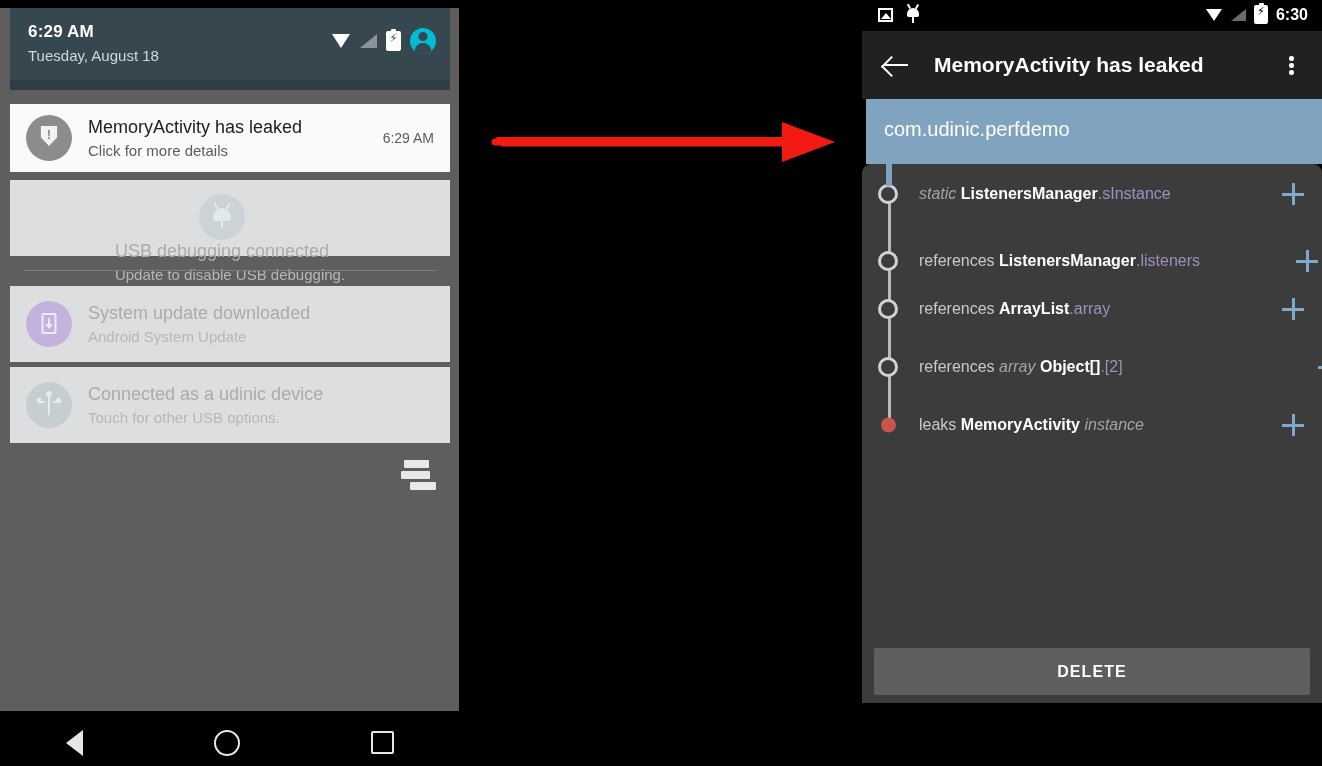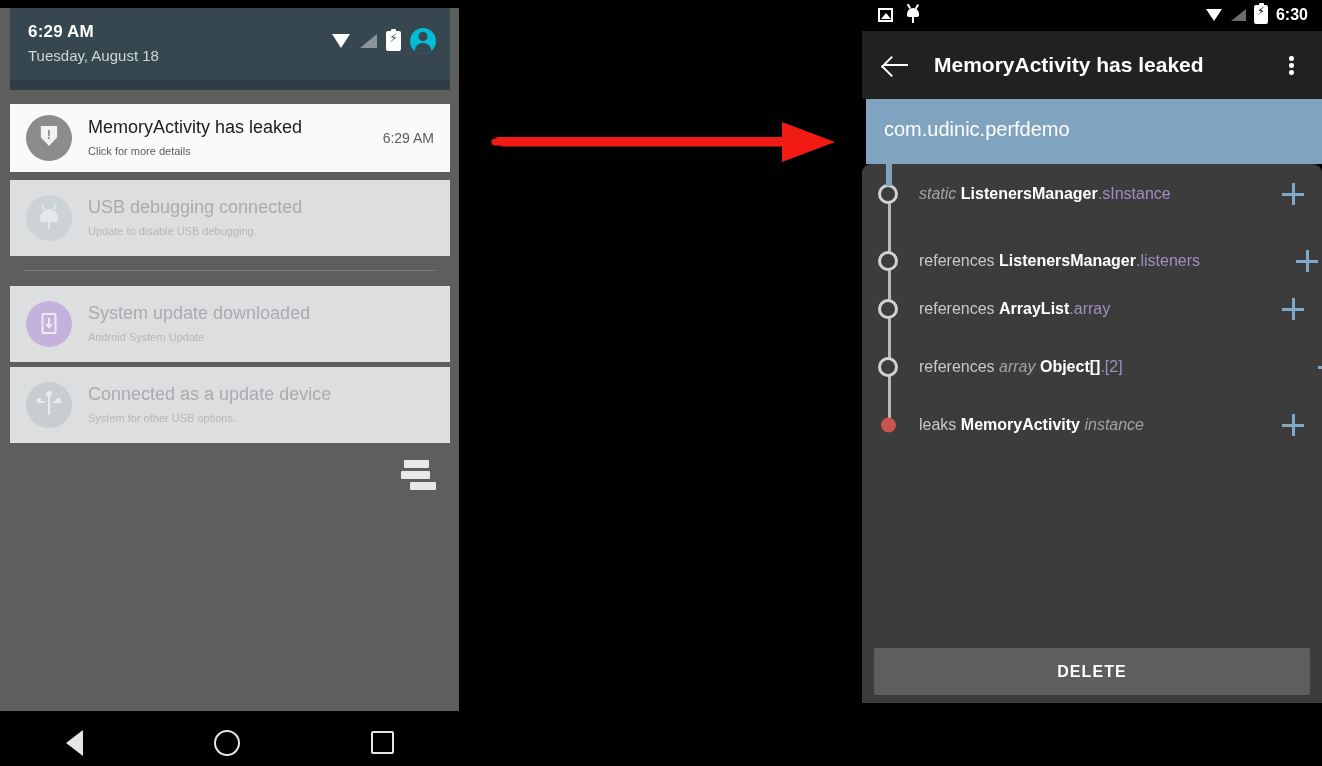--- a/index.html
+++ b/index.html
@@ -31,21 +31,21 @@
      width:9px;height:9px;border-radius:50%;background:#37474f;}
   .avatar-ico:after{content:"";position:absolute;left:50%;top:15px;transform:translateX(-50%);
      width:17px;height:13px;border-radius:9px 9px 0 0;background:#37474f;}
 
   .notif{position:absolute;left:10px;width:440px;box-sizing:border-box;padding:14px 16px;display:flex;align-items:center;}
   .notif.active{background:#fafafa;}
   .notif.dim{background:#dddee0;}
   .n-ico{width:46px;height:46px;border-radius:50%;flex:0 0 46px;position:relative;margin-right:16px;}
   .n-txt{flex:1;min-width:0;}
   .n-title{font-size:18px;line-height:22px;}
-  .n-sub{font-size:11px;line-height:20px;margin-top:3px;}
+  .n-sub{font-size:15px;line-height:20px;margin-top:3px;}
   .notif.active .n-title{color:#212121;}
   .notif.active .n-sub{color:#5c5c5c;}
   .notif.dim .n-title{color:#a9abaf;}
   .notif.dim .n-sub{color:#b5b7bb;}
   .n-time{font-size:14px;color:#5c5c5c;margin-left:10px;white-space:nowrap;}
 
   .ic-shield{background:#8c8c8c;}
   .ic-shield:after{content:"";position:absolute;left:50%;top:11px;transform:translateX(-50%);
      width:17px;height:20px;background:#f2f2f2;
      clip-path:polygon(0 0,100% 0,100% 55%,50% 100%,0 55%);}
@@ -173,21 +173,21 @@
 
   <div class="notif active" style="top:96px;height:68px;">
     <div class="n-ico ic-shield"></div>
     <div class="n-txt">
       <div class="n-title">MemoryActivity has leaked</div>
       <div class="n-sub">Click for more details</div>
     </div>
     <div class="n-time">6:29 AM</div>
   </div>
 
-  <div class="notif dim" style="top:172px;height:76px;">
+  <div class="notif dim" style="top:172px;height:76px;flex-direction:column;">
     <div class="n-ico ic-bug">
       <span class="bug-head"></span>
         <span class="bug-leg"></span>
     </div>
     <div class="n-txt">
       <div class="n-title">USB debugging connected</div>
       <div class="n-sub">Update to disable USB debugging.</div>
     </div>
   </div>
 
@@ -205,22 +205,22 @@
   </div>
 
   <div class="notif dim" style="top:359px;height:76px;">
     <div class="n-ico ic-usb">
       <span class="u-dot"></span>
         <span class="u-stem"></span>
         <span class="u-l"></span>
         <span class="u-r"></span>
     </div>
     <div class="n-txt">
-      <div class="n-title">Connected as a update device</div>
-      <div class="n-sub">System for other USB options.</div>
+      <div class="n-title">Connected as a udinic device</div>
+      <div class="n-sub">Touch for other USB options.</div>
     </div>
   </div>
 
   <div id="clear-all">
     <i></i>
       <i></i>
       <i></i>
   </div>
 
   <div class="navbar" id="left-nav">

